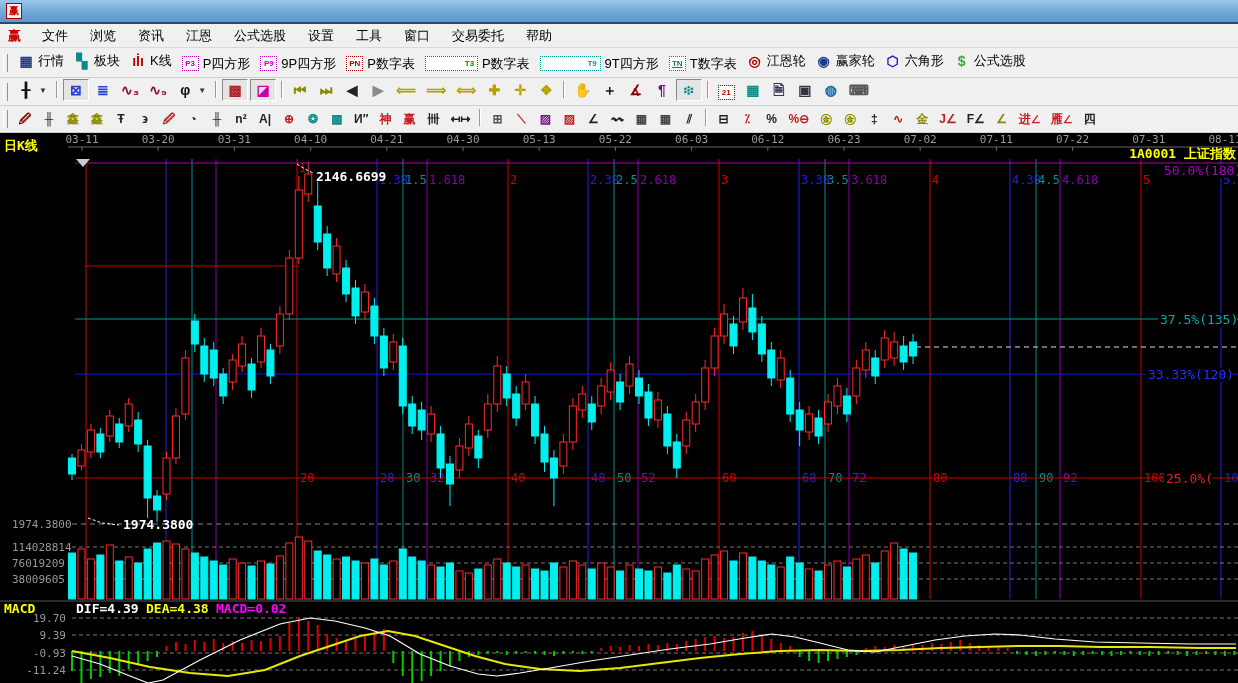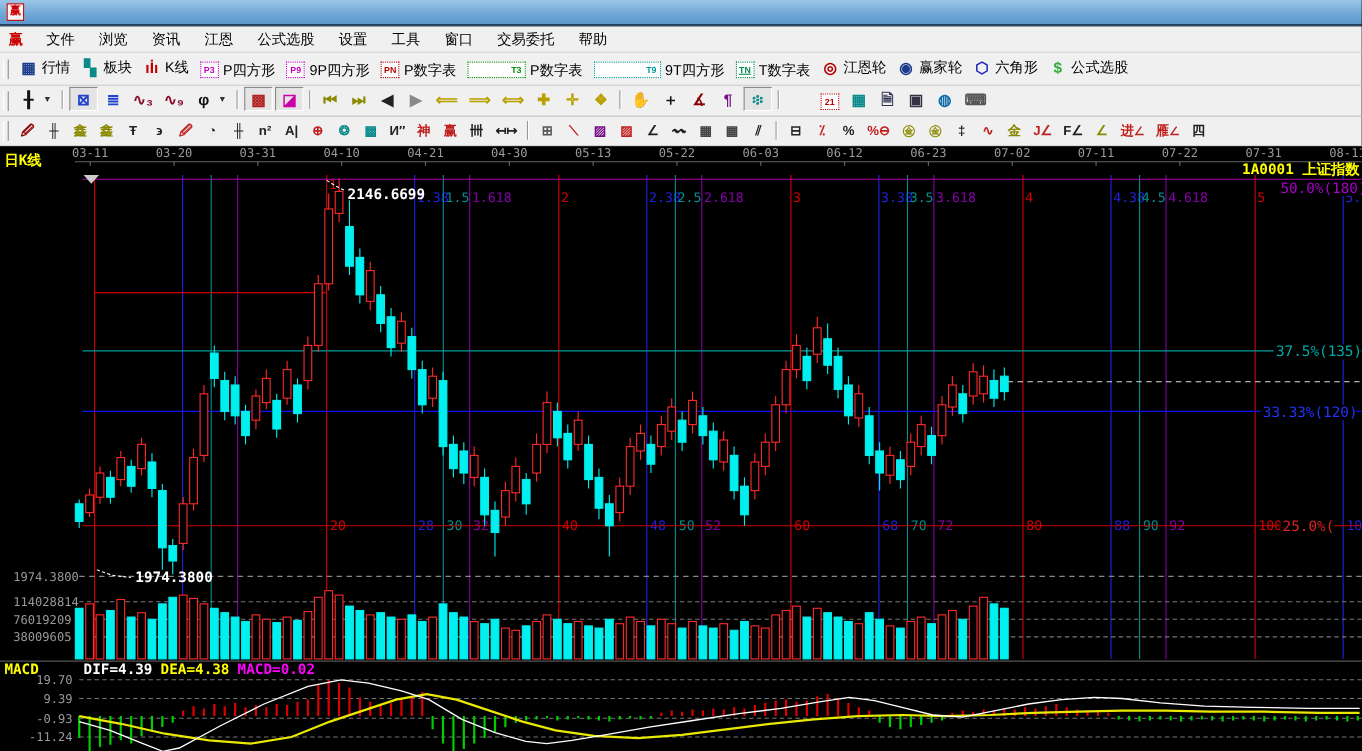--- a/index.html
+++ b/index.html
@@ -127,21 +127,21 @@
         <span class="ticon" style="color: rgb(51, 51, 51);">✋</span>
       </span><span class="tbtn">
         <span class="ticon" style="color: rgb(17, 17, 17);">＋</span>
       </span><span class="tbtn">
         <span class="ticon" style="color: rgb(138, 0, 0);">∡</span>
       </span><span class="tbtn">
         <span class="ticon" style="color: rgb(122, 13, 138);">¶</span>
       </span><span class="tbtn pressed">
         <span class="ticon" style="color: rgb(10, 138, 138);">፨</span>
       </span><span class="sep"></span><span class="tbtn">
-        <span class="boxicon" style="color: rgb(192, 0, 0); border-color: rgb(192, 0, 0); margin-left: 28px;">21</span>
+        <span class="boxicon" style="color: rgb(192, 0, 0); border-color: rgb(192, 0, 0);">21</span>
       </span><span class="tbtn">
         <span class="ticon" style="color: rgb(10, 138, 138);">▦</span>
       </span><span class="tbtn">
         <span class="ticon" style="color: rgb(51, 51, 85);">🗎</span>
       </span><span class="tbtn">
         <span class="ticon" style="color: rgb(51, 51, 68);">▣</span>
       </span><span class="tbtn">
         <span class="ticon" style="color: rgb(10, 106, 170);">◍</span>
       </span><span class="tbtn">
         <span class="ticon" style="color: rgb(85, 85, 85);">⌨</span>

